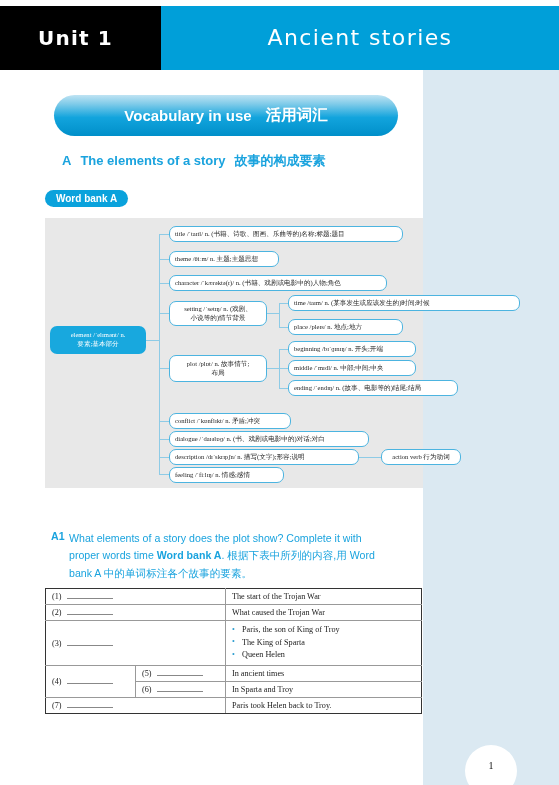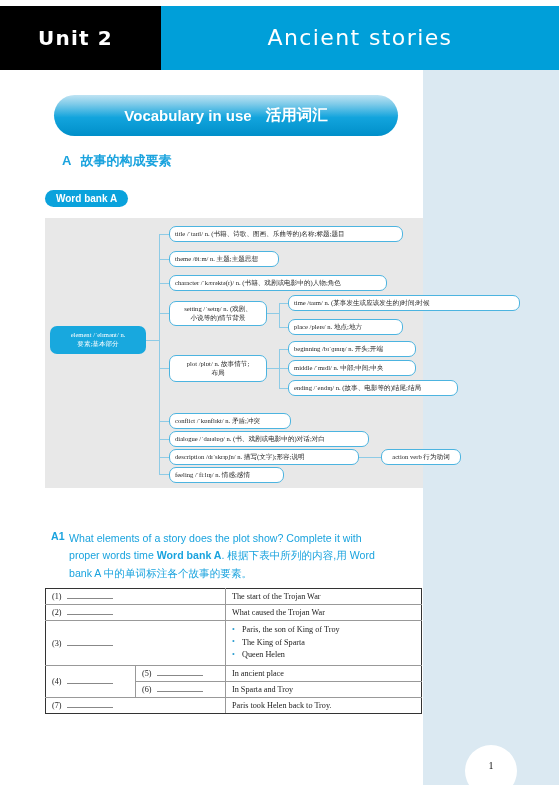--- a/index.html
+++ b/index.html
@@ -225,30 +225,31 @@
 </style>
 </head>
 <body>
 
 <div id="page">
 
   <div class="side-tint"></div>
 
   <div class="hdr-blue"></div>
   <div class="hdr-black"></div>
-  <div class="unit-label">Unit 2</div>
+  <div class="unit-label">Unit 1</div>
   <div class="hdr-title">Ancient stories</div>
 
   <div class="section-pill">
     <span>Vocabulary in use</span>
     <span class="cn">活用词汇</span>
   </div>
 
   <div class="sub-head">
     <span class="ltr">A</span>
+    <span>The elements of a story</span>
     <span>故事的构成要素</span>
   </div>
 
   <div class="wb-tag">Word bank A</div>
 
   <div class="diagram">
 
     <div class="root-node">
       <span>element /ˈelɪmənt/ n.</span>
       <span>要素;基本部分</span>
@@ -350,21 +351,21 @@
           </ul>
         </td>
       </tr>
       <tr>
         <td class="sub-cell outer-l" rowspan="2">
           <span>(4)</span><span class="blank"></span>
         </td>
         <td class="sub-cell">
           <span>(5)</span><span class="blank"></span>
         </td>
-        <td class="outer-r">In ancient place</td>
+        <td class="outer-r">In ancient times</td>
       </tr>
       <tr>
         <td class="sub-cell">
           <span>(6)</span><span class="blank"></span>
         </td>
         <td class="outer-r">In Sparta and Troy</td>
       </tr>
       <tr>
         <td class="num-cell outer-l outer-b" colspan="2">
           <span>(7)</span><span class="blank"></span>

